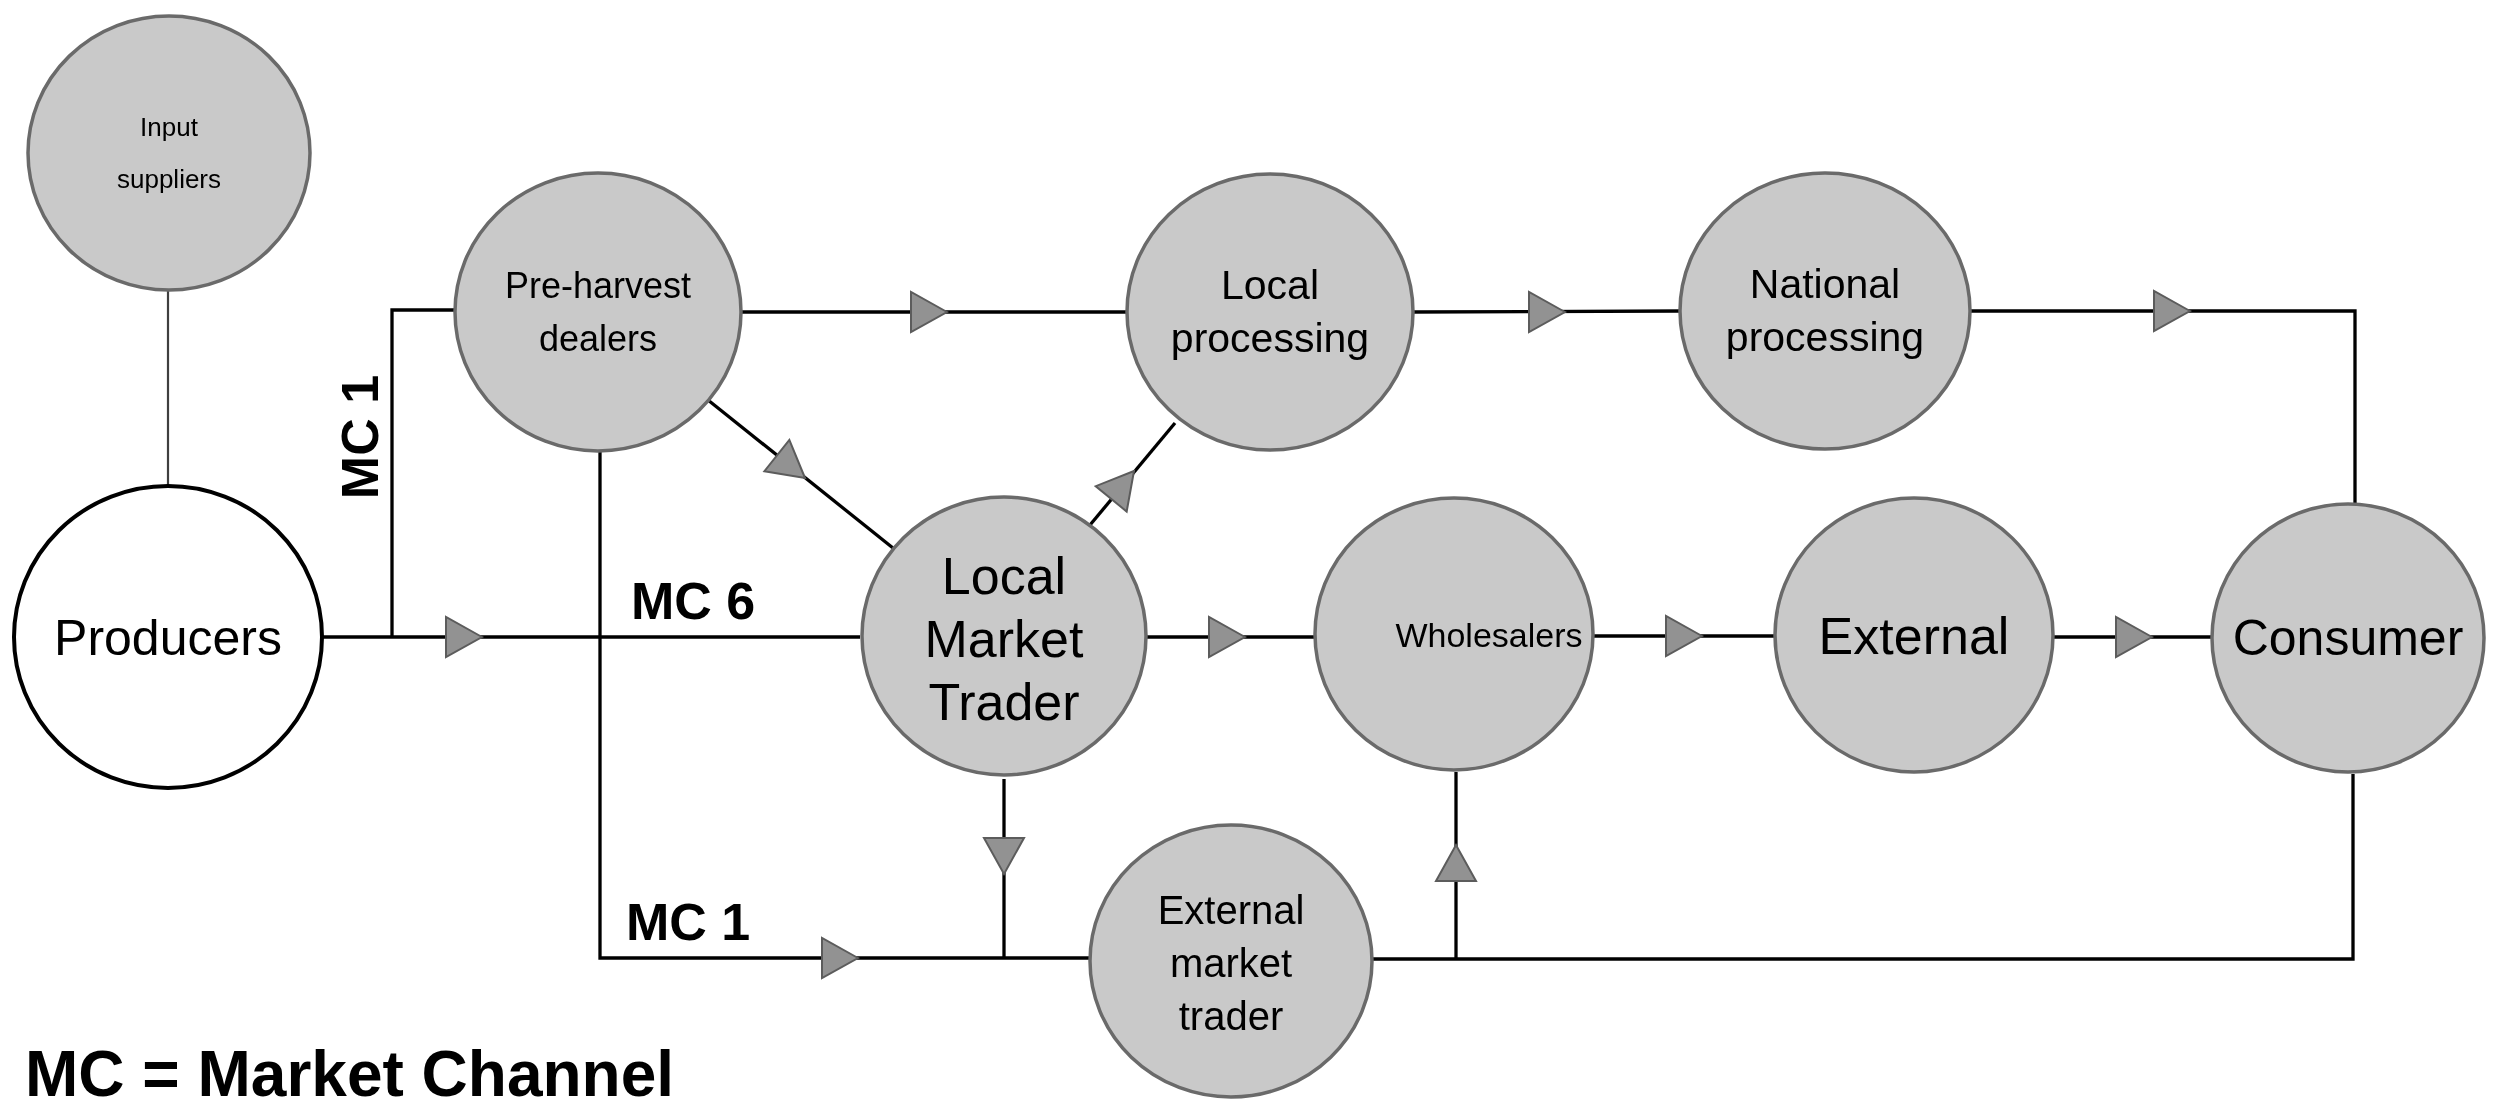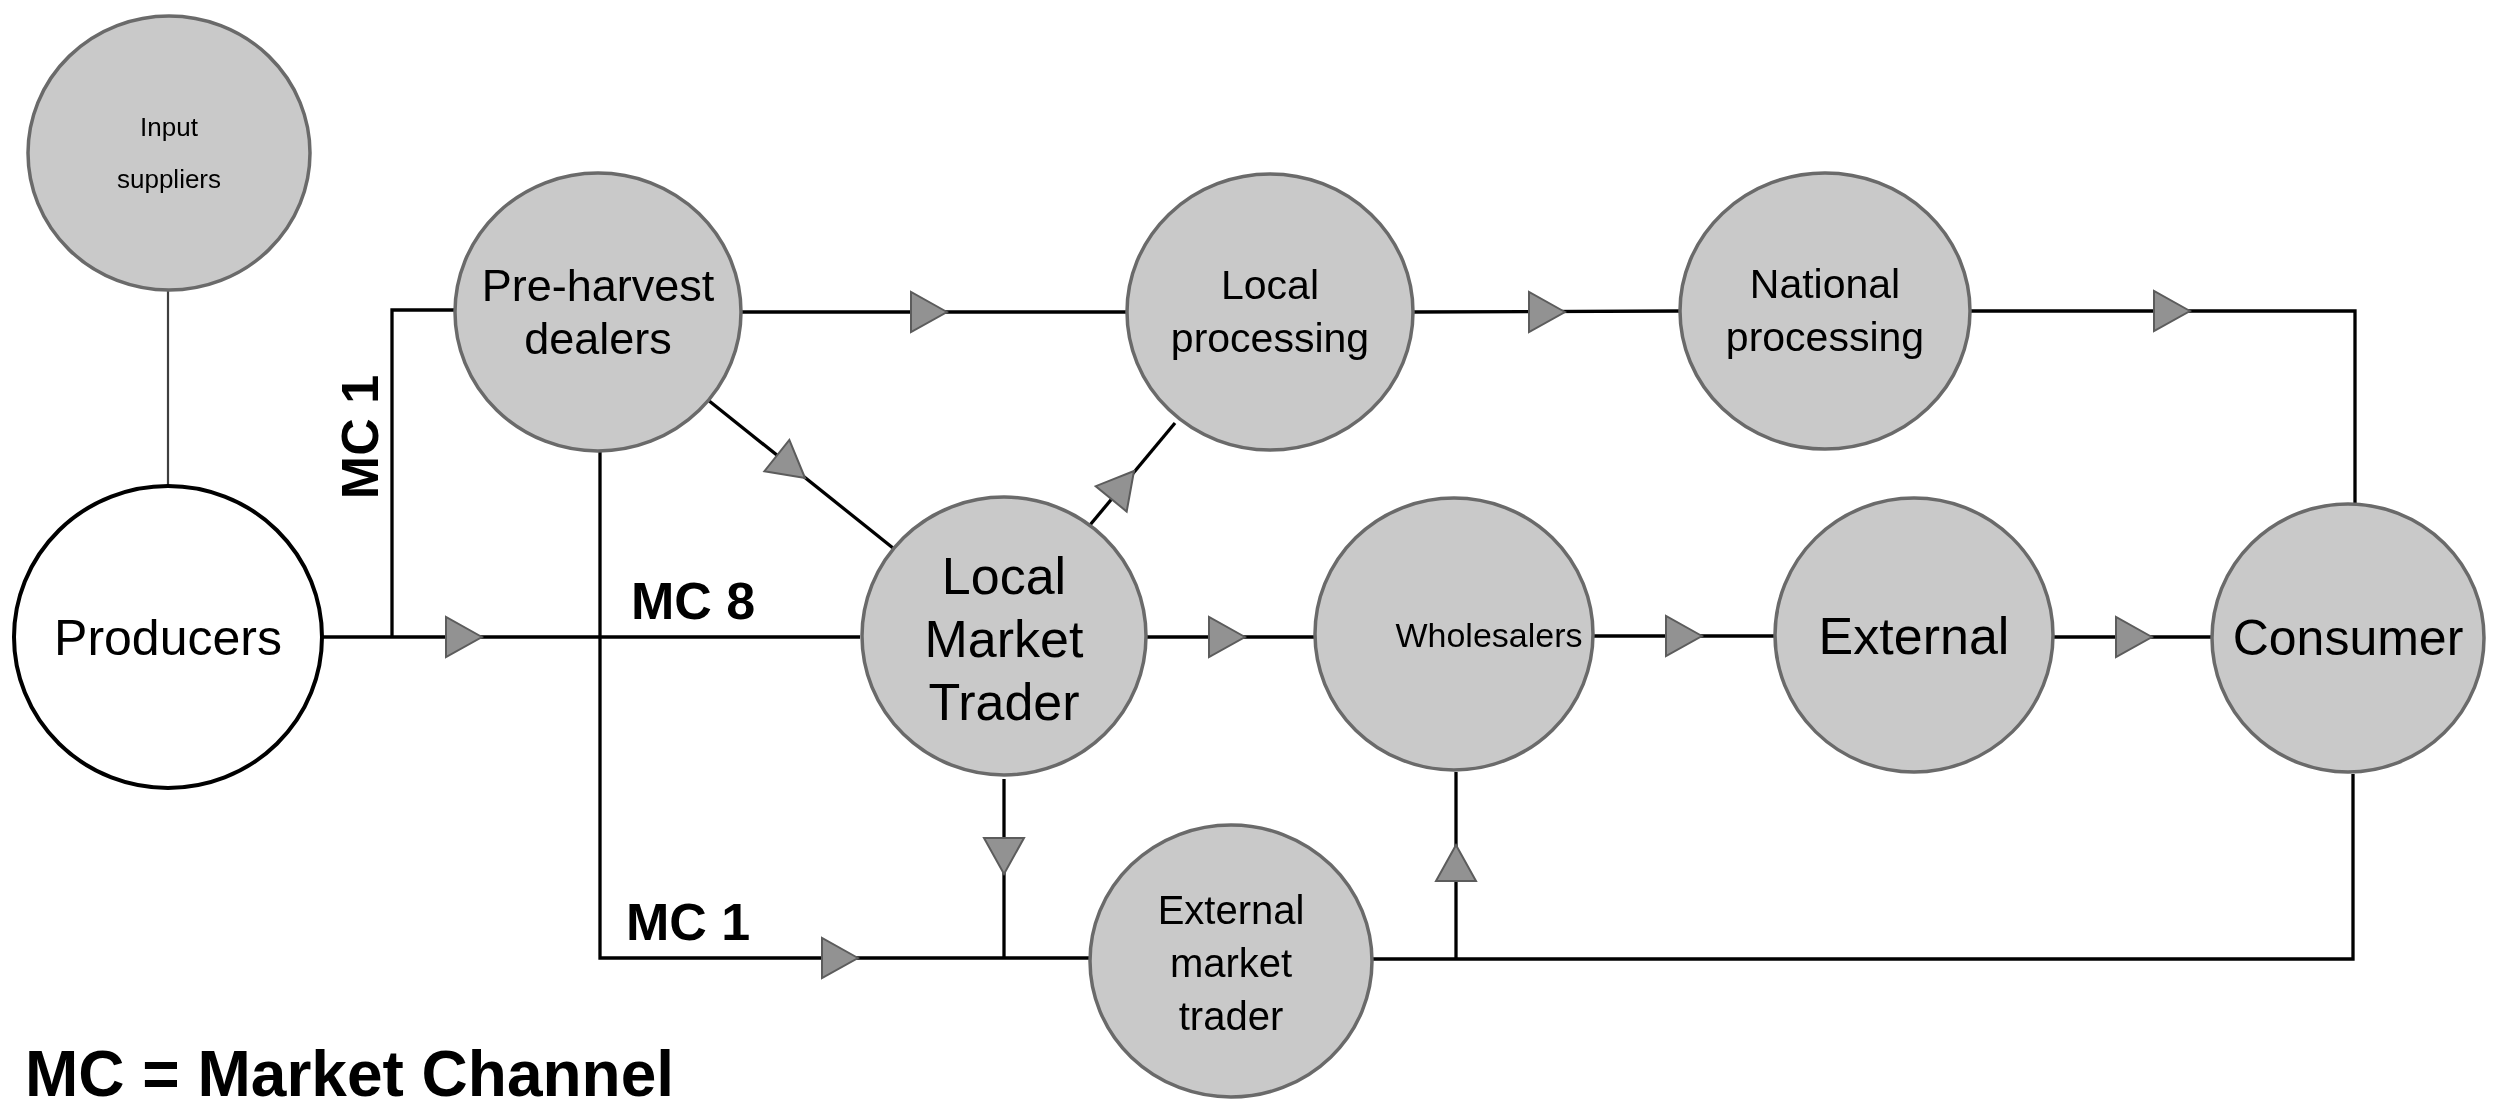--- a/index.html
+++ b/index.html
@@ -83,34 +83,34 @@
       <ellipse class="node" cx="1454" cy="634" rx="139" ry="136"></ellipse>
       <ellipse class="node" cx="1914" cy="635" rx="139" ry="137"></ellipse>
       <ellipse class="node" cx="2348" cy="638" rx="136" ry="134"></ellipse>
       <ellipse class="node" cx="1231" cy="961" rx="141" ry="136"></ellipse>
     </g>
   </svg>
 
   <div class="nlabel" style="left:169px;top:153px;font-size:26px;line-height:52px;">Input
 suppliers</div>
   <div class="nlabel" style="left:168px;top:638px;font-size:50px;line-height:50px;">Producers</div>
-  <div class="nlabel" style="left:598px;top:312px;font-size:45px;line-height:53px;">Pre-harvest
+  <div class="nlabel" style="left:598px;top:312px;font-size:36px;line-height:53px;">Pre-harvest
 dealers</div>
   <div class="nlabel" style="left:1270px;top:312px;font-size:41px;line-height:53px;">Local
 processing</div>
   <div class="nlabel" style="left:1825px;top:311px;font-size:41px;line-height:53px;">National
 processing</div>
   <div class="nlabel" style="left:1004px;top:639px;font-size:52px;line-height:63px;">Local
 Market
 Trader</div>
   <div class="nlabel" style="left:1454px;top:635px;font-size:34px;line-height:46px;margin-left:35px;">Wholesalers</div>
   <div class="nlabel" style="left:1914px;top:636px;font-size:52px;line-height:52px;">External</div>
   <div class="nlabel" style="left:2348px;top:638px;font-size:50px;line-height:50px;text-align:right;">Consumer</div>
   <div class="nlabel" style="left:1231px;top:963px;font-size:40px;line-height:53px;">External
 market
 trader</div>
 
   <div class="mclabel rot" style="left:360px;top:437px;">MC 1</div>
-  <div class="mclabel" style="left:693px;top:601px;">MC 8</div>
+  <div class="mclabel" style="left:693px;top:601px;">MC 6</div>
   <div class="mclabel" style="left:688px;top:922px;">MC 1</div>
 
   <div id="legend">MC = Market Channel</div>
 </div>
 
 </body></html>

